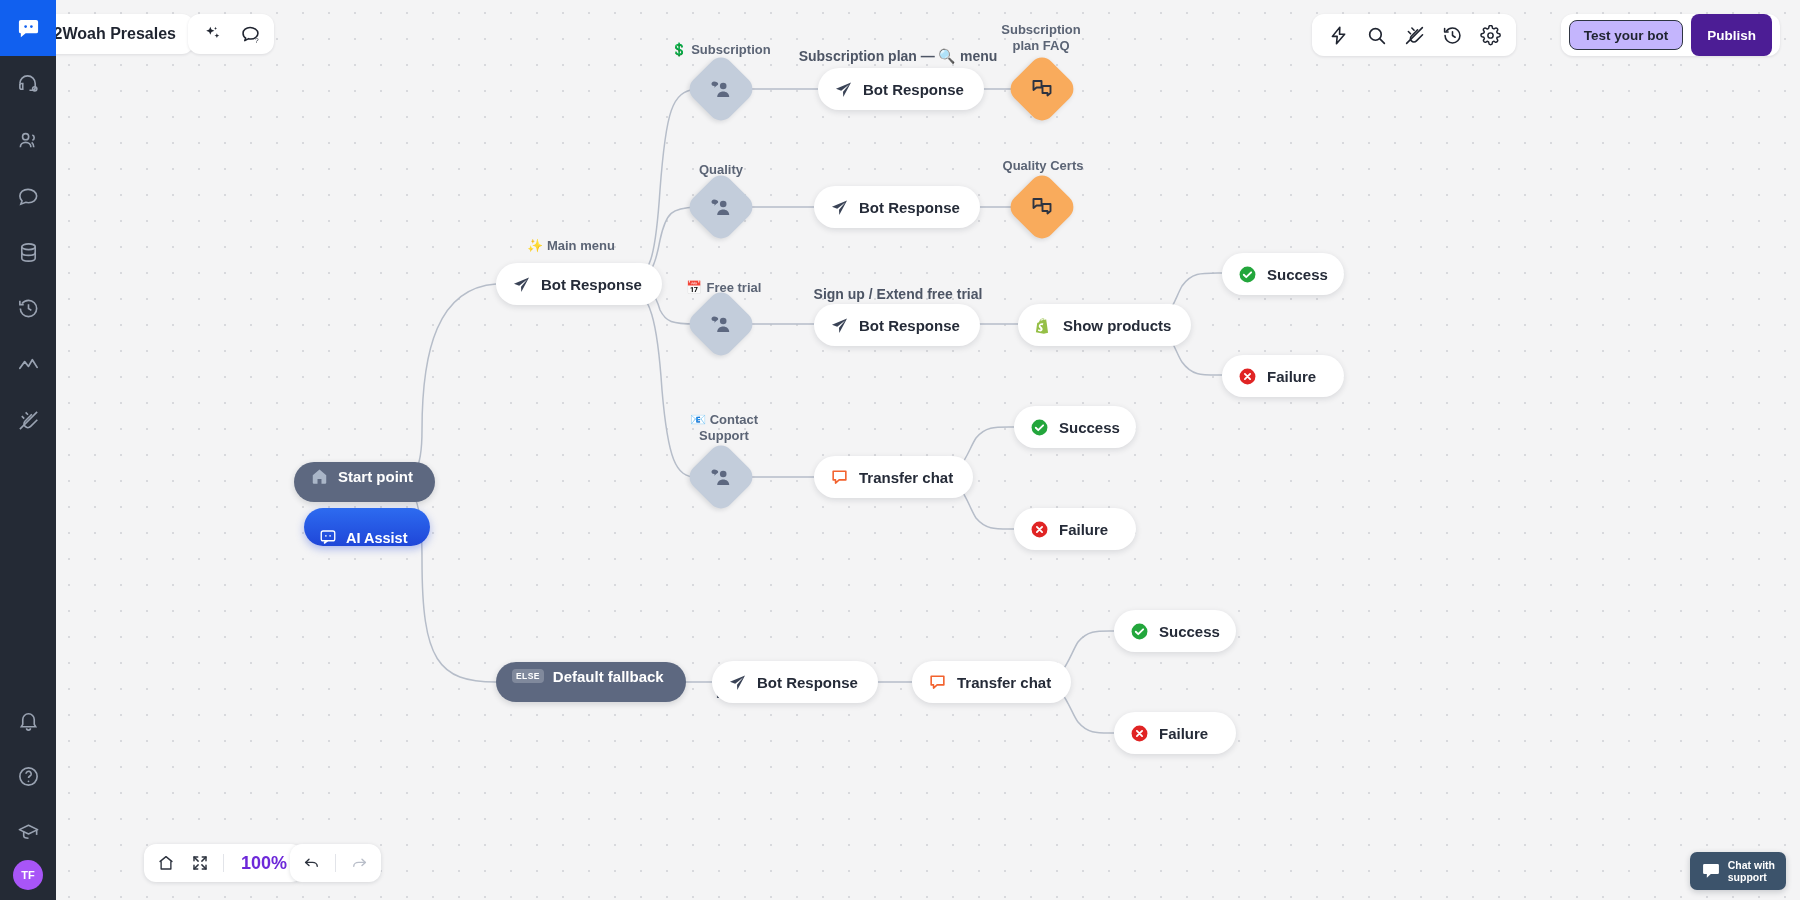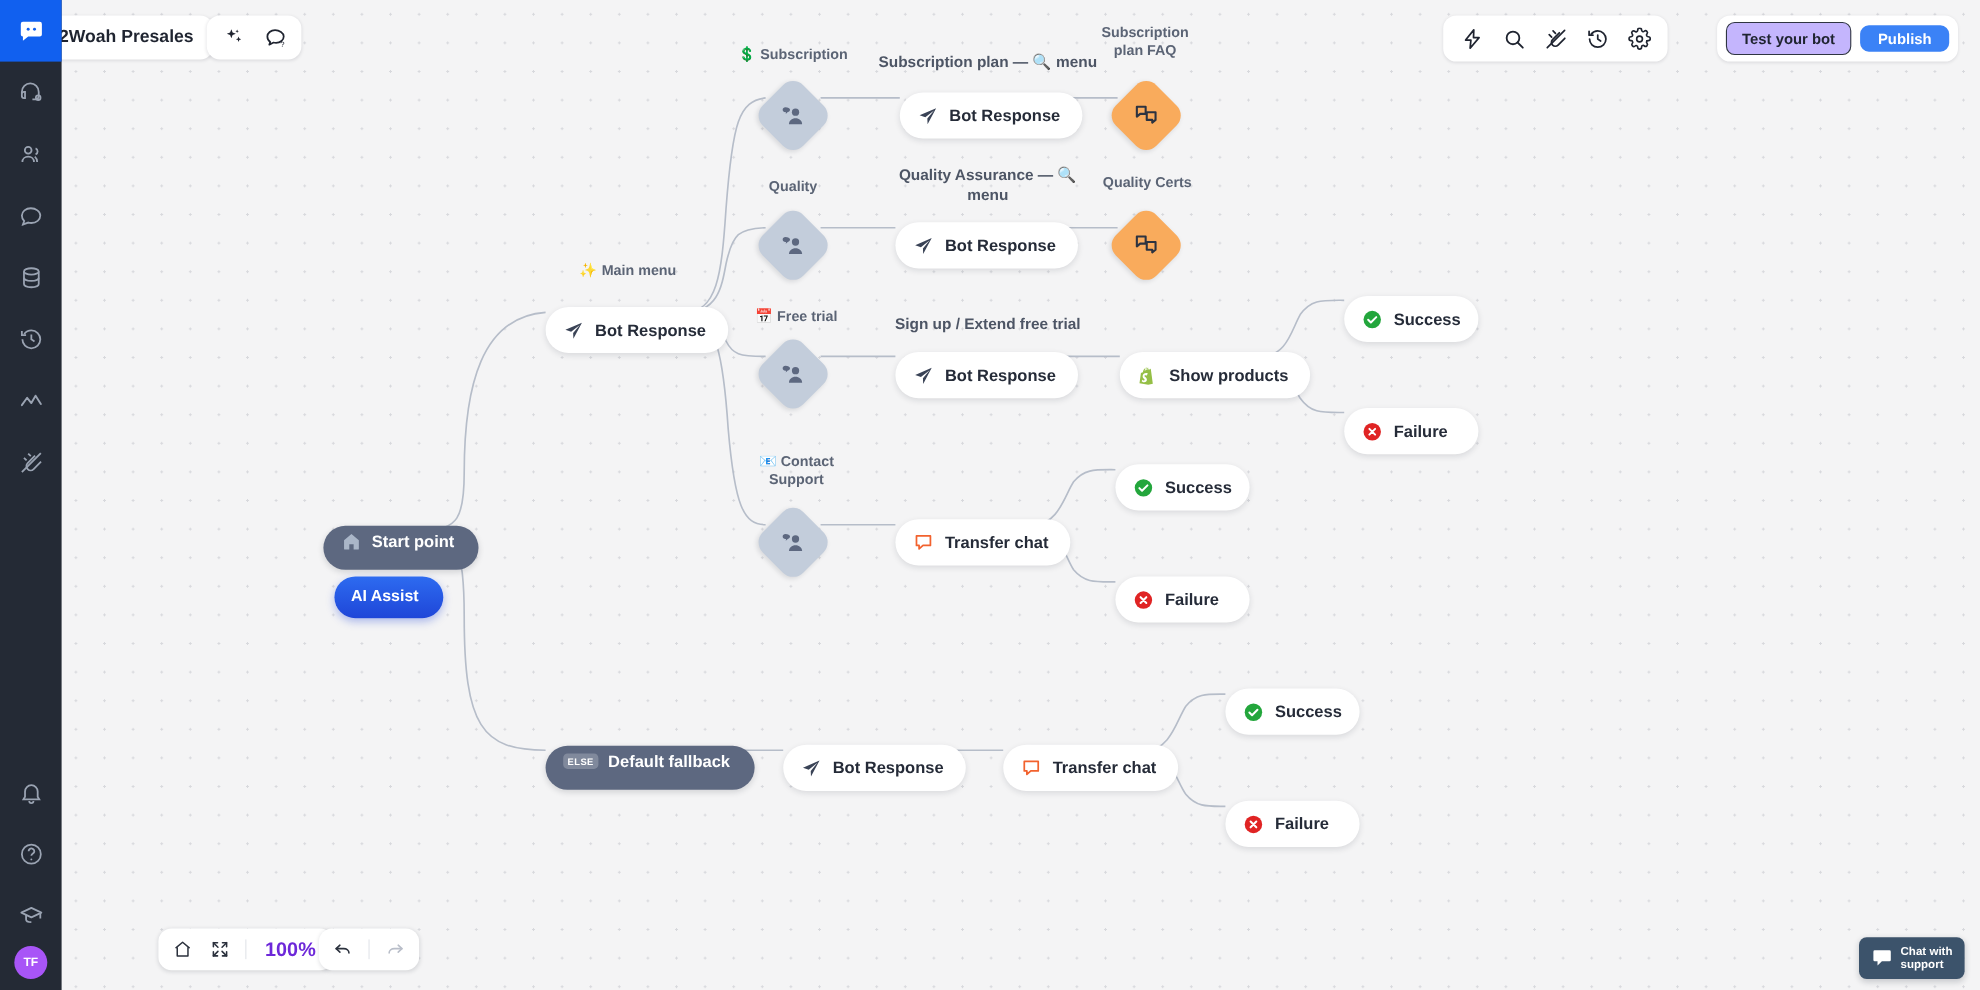--- a/index.html
+++ b/index.html
@@ -67,28 +67,28 @@
   .icon-btn svg { width: 21px; height: 21px; display: block; }
   #tool-pill { right: 284px; height: 42px; padding: 0 8px; gap: 2px; }
   #action-pill { right: 20px; height: 42px; padding: 0 8px; gap: 8px; }
   #test-bot-btn {
     height: 30px; padding: 0 14px; border-radius: 8px;
     border: 1.5px solid #2f3542; background: #c4b5fd;
     font-size: 13.5px; font-weight: bold; color: #1f2430;
     font-family: "Liberation Sans", sans-serif; cursor: pointer;
   }
   #publish-btn {
-    height: 24px; padding: 0 16px; border-radius: 8px; border: none;
-    background: #3b82f6; color: #fff;
+    height: 42px; padding: 0 16px; border-radius: 8px; border: none;
+    background: #4c1d95; color: #fff;
     font-size: 13.5px; font-weight: bold;
     font-family: "Liberation Sans", sans-serif; cursor: pointer;
   }
 
   
-  .node { position: absolute; z-index: 20; margin-top: 16px; }
+  .node { position: absolute; z-index: 20; }
   .pill-node {
     height: 42px; border-radius: 21px; background: #ffffff;
     box-shadow: 0 2px 6px rgba(16,24,40,.12);
     display: flex; align-items: center; gap: 10px;
     padding: 0 20px 0 16px; white-space: nowrap; cursor: pointer;
   }
   .pill-node .nlabel { font-size: 15px; font-weight: bold; color: #252b38; }
   .pill-node .nico { display: flex; align-items: center; flex: none; }
   .pill-node .nico svg { width: 19px; height: 19px; display: block; }
 
@@ -99,21 +99,21 @@
     padding: 0 22px 12px 16px; white-space: nowrap; cursor: pointer;
   }
   .dark-node .nlabel { font-size: 15px; font-weight: bold; color: #ffffff; }
   .dark-node svg { width: 19px; height: 19px; display: block; }
 
   #ai-assist-node {
     height: 38px; border-radius: 19px;
     background: linear-gradient(180deg,#2d6bf0,#1f46d8);
     box-shadow: 0 3px 8px rgba(31,70,216,.35);
     display: flex; align-items: flex-end; gap: 9px;
-    padding: 0 22px 12px 15px; white-space: nowrap; cursor: pointer; flex-direction: column;
+    padding: 0 22px 0 15px; white-space: nowrap; cursor: pointer;
   }
   #ai-assist-node .nlabel { font-size: 14.5px; font-weight: bold; color: #fff; }
   #ai-assist-node svg { width: 18px; height: 18px; display: block; }
 
   .else-badge {
     font-size: 8.5px; font-weight: bold; color: #ffffff;
     background: rgba(255,255,255,.22);
     border-radius: 4px; padding: 2px 4px; letter-spacing: .4px;
   }
 
@@ -385,22 +385,20 @@
         <div class="dm"></div>
         <div class="dico">
           <svg viewBox="0 0 24 24" fill="#5d6880">
               <path d="M5 4.5c-1.4 0-2.5 1-2.5 2.3S3.6 9.1 5 9.1h.6l-.3 1.6 1.9-1.8c1.2-.2 2-1.1 2-2.1C9.2 5.5 7.3 4.5 5 4.5z"></path>
               <circle cx="14.2" cy="9" r="3.3"></circle>
               <path d="M8.2 20c0-3.2 2.7-5.4 6-5.4s6 2.2 6 5.4z"></path>
             </svg>
         </div>
       </div>
     </div>
-    <div class="edge-cap" style="left:712px; top:150px; width:260px;">Quality Assurance — 🔍
-menu</div>
     <div class="node" style="left:758px; top:186px;">
       <div class="pill-node">
         <span class="nico">
             <svg viewBox="0 0 24 24" fill="#3a4356">
               <path d="M21.5 3L2.5 11.2l6.6 2.3 10-7.8-7.7 9.2.3 6.6L21.5 3z"></path>
             </svg>
           </span>
         <span class="nlabel">Bot Response</span>
       </div>
     </div>

